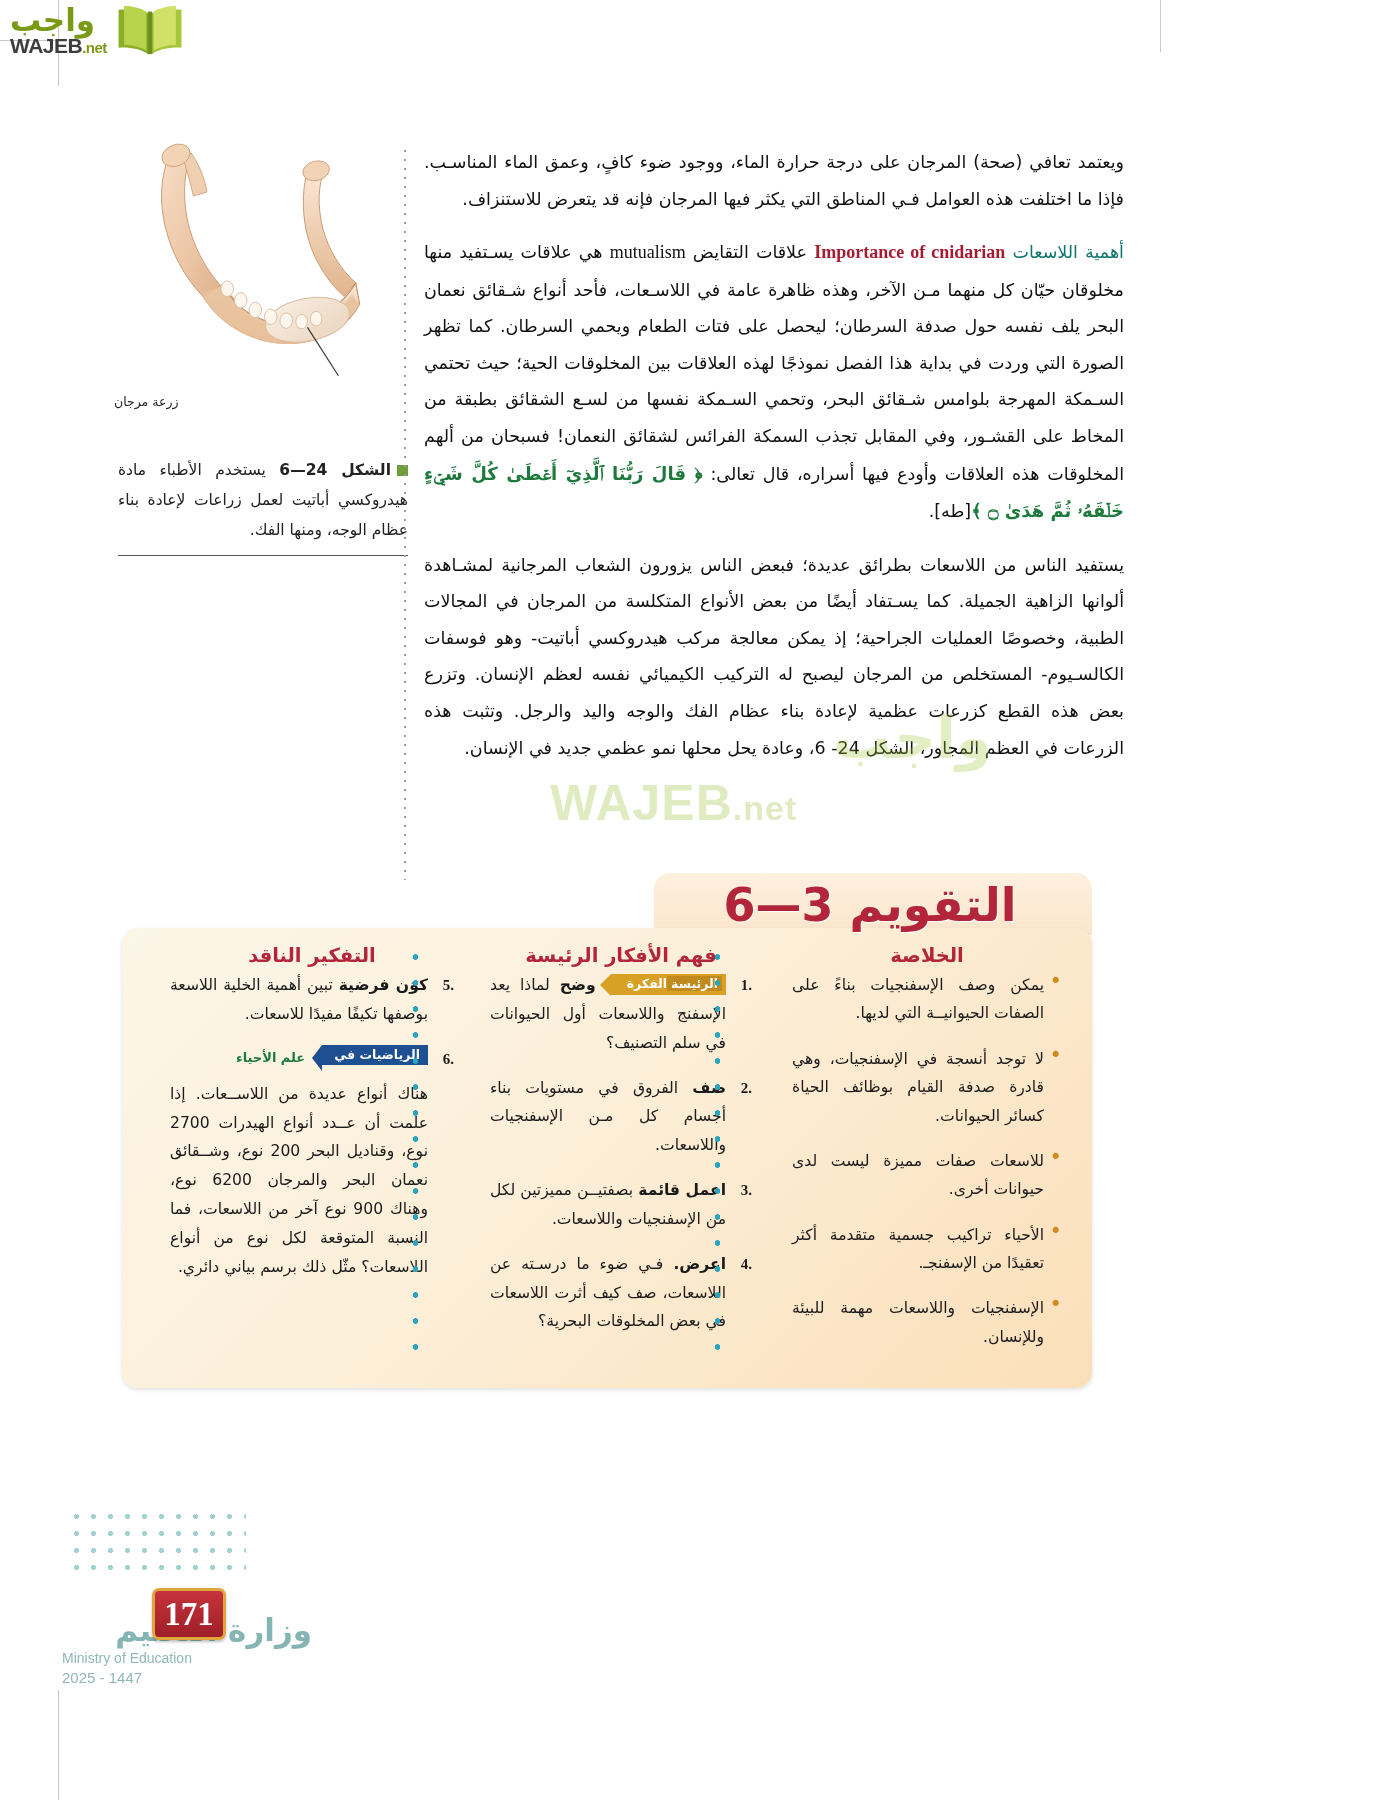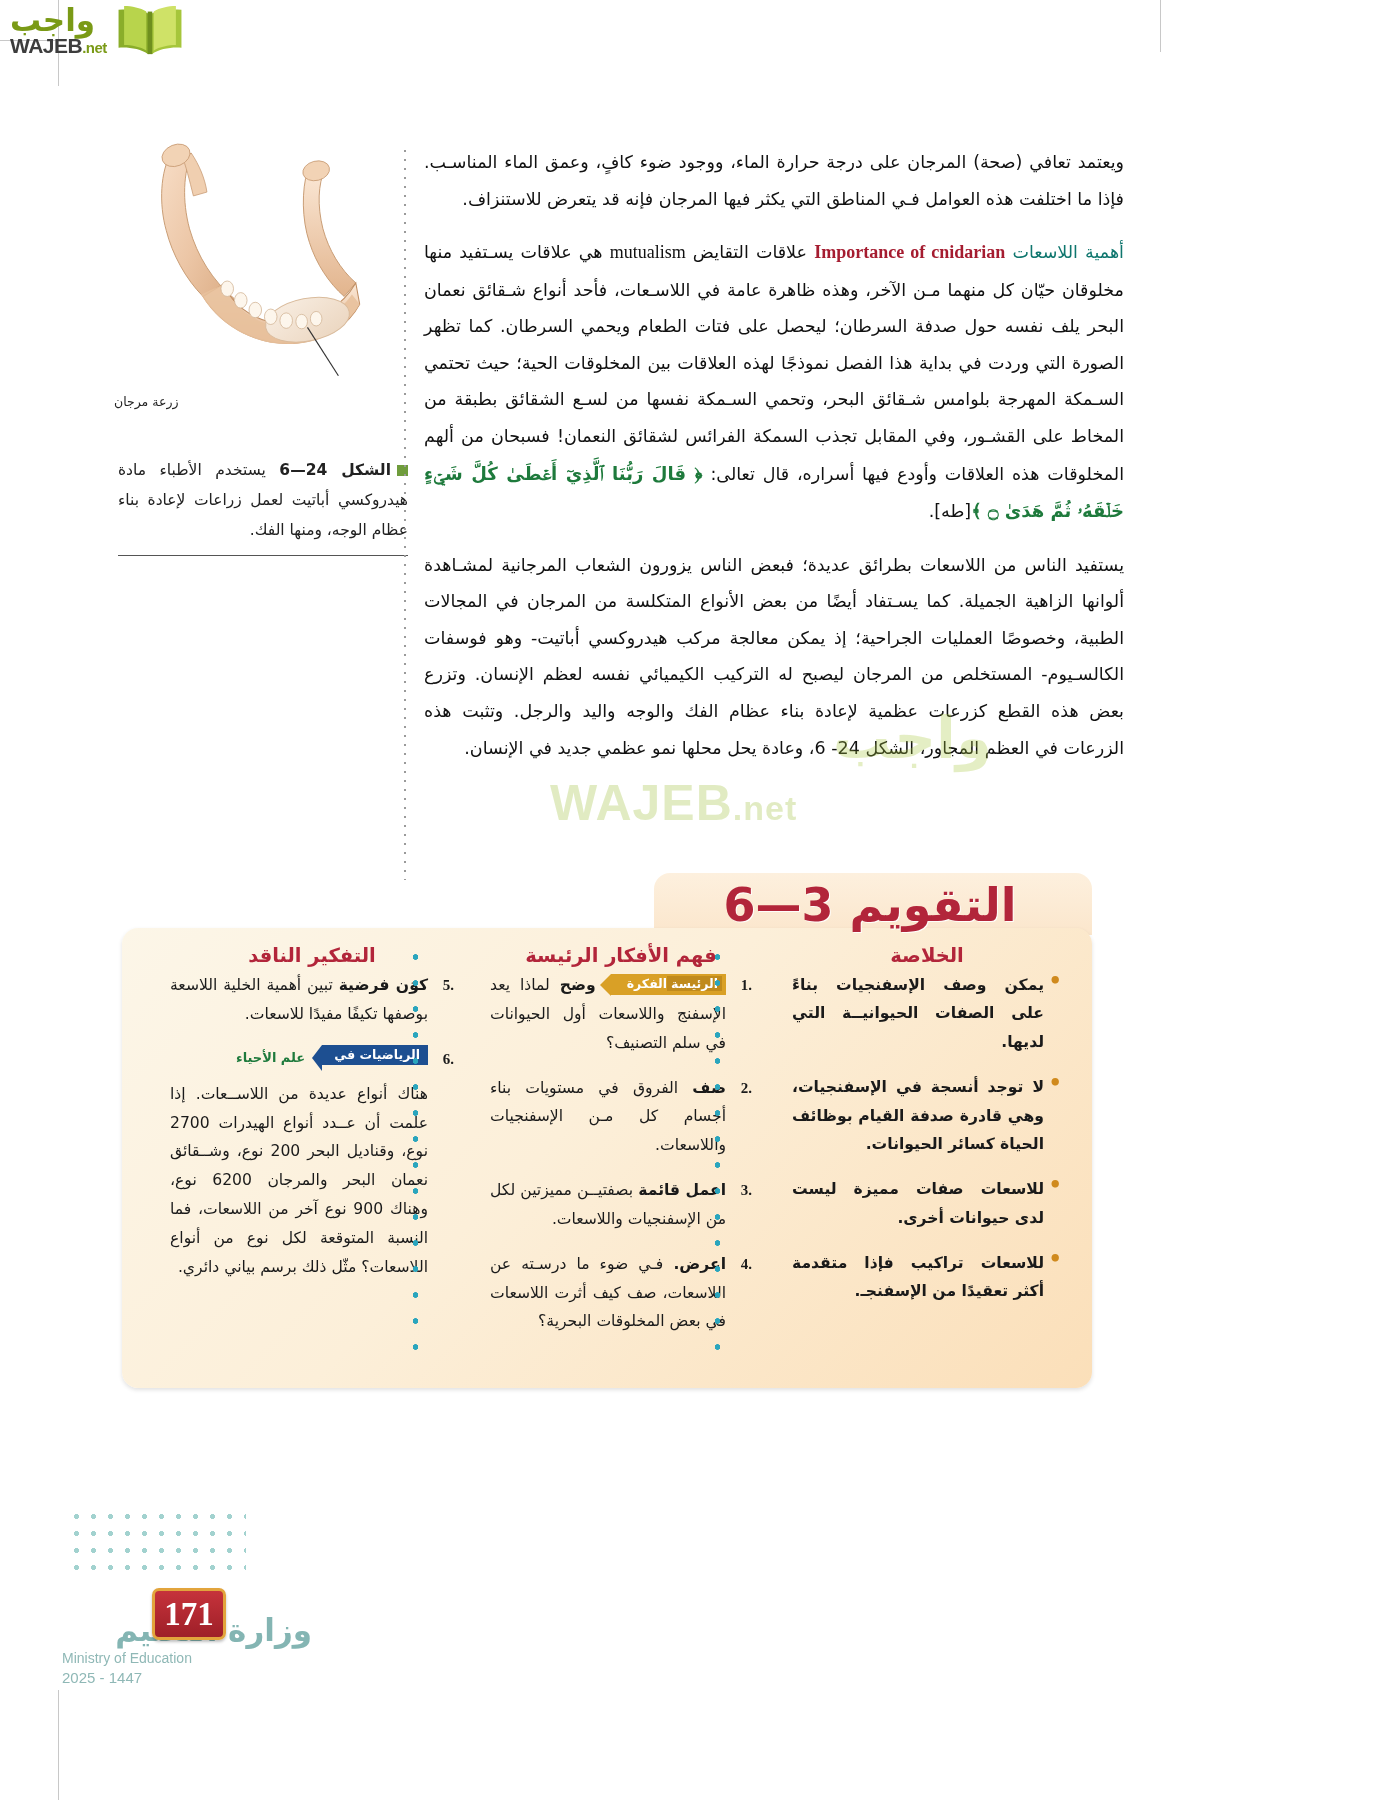--- a/index.html
+++ b/index.html
@@ -171,21 +171,20 @@
 
   ul.bullets { list-style: none; }
   ul.bullets li {
     position: relative;
     padding-right: 18px;
     margin-bottom: 17px;
     font-size: 15.6px;
     line-height: 1.82;
     color: #1a1a1a;
     text-align: justify;
-    font-weight: bold;
   }
   ul.bullets li::before {
     content: "•";
     position: absolute; right: 0; top: -2px;
     color: #d08a1d; font-size: 21px; line-height: 1.2;
   }
 
   ol.qlist { list-style: none; counter-reset: q; }
   ol.qlist > li {
     position: relative;
@@ -424,21 +423,22 @@
 <div id="assessment-title">التقويم 3—6</div>
 
 <div id="assessment-box">
 
   <div class="assess-col col-summary">
     <div class="col-title">الخلاصة</div>
     <ul class="bullets">
       <li>يمكن وصف الإسفنجيات بناءً على الصفات الحيوانيــة التي لديها.</li>
       <li>لا توجد أنسجة في الإسفنجيات، وهي قادرة صدفة القيام بوظائف الحياة كسائر الحيوانات.</li>
       <li>للاسعات صفات مميزة ليست لدى حيوانات أخرى.</li>
-      <li>للاسعات تراكيب فإذا متقدمة أكثر تعقيدًا من الإسفنجـ.</li>
+      <li>الأحياء تراكيب جسمية متقدمة أكثر تعقيدًا من الإسفنجـ.</li>
+      <li>الإسفنجيات واللاسعات مهمة للبيئة وللإنسان.</li>
     </ul>
   </div>
 
   <div class="assess-col col-main">
     <div class="col-title">فهم الأفكار الرئيسة</div>
     <ol class="qlist">
       <li>
         <span class="qnum">1.</span>
         <span class="tag-idea"><span class="ti-main">الرئيسة</span><span>الفكرة</span></span>
         <b class="q-verb">وضح</b>

